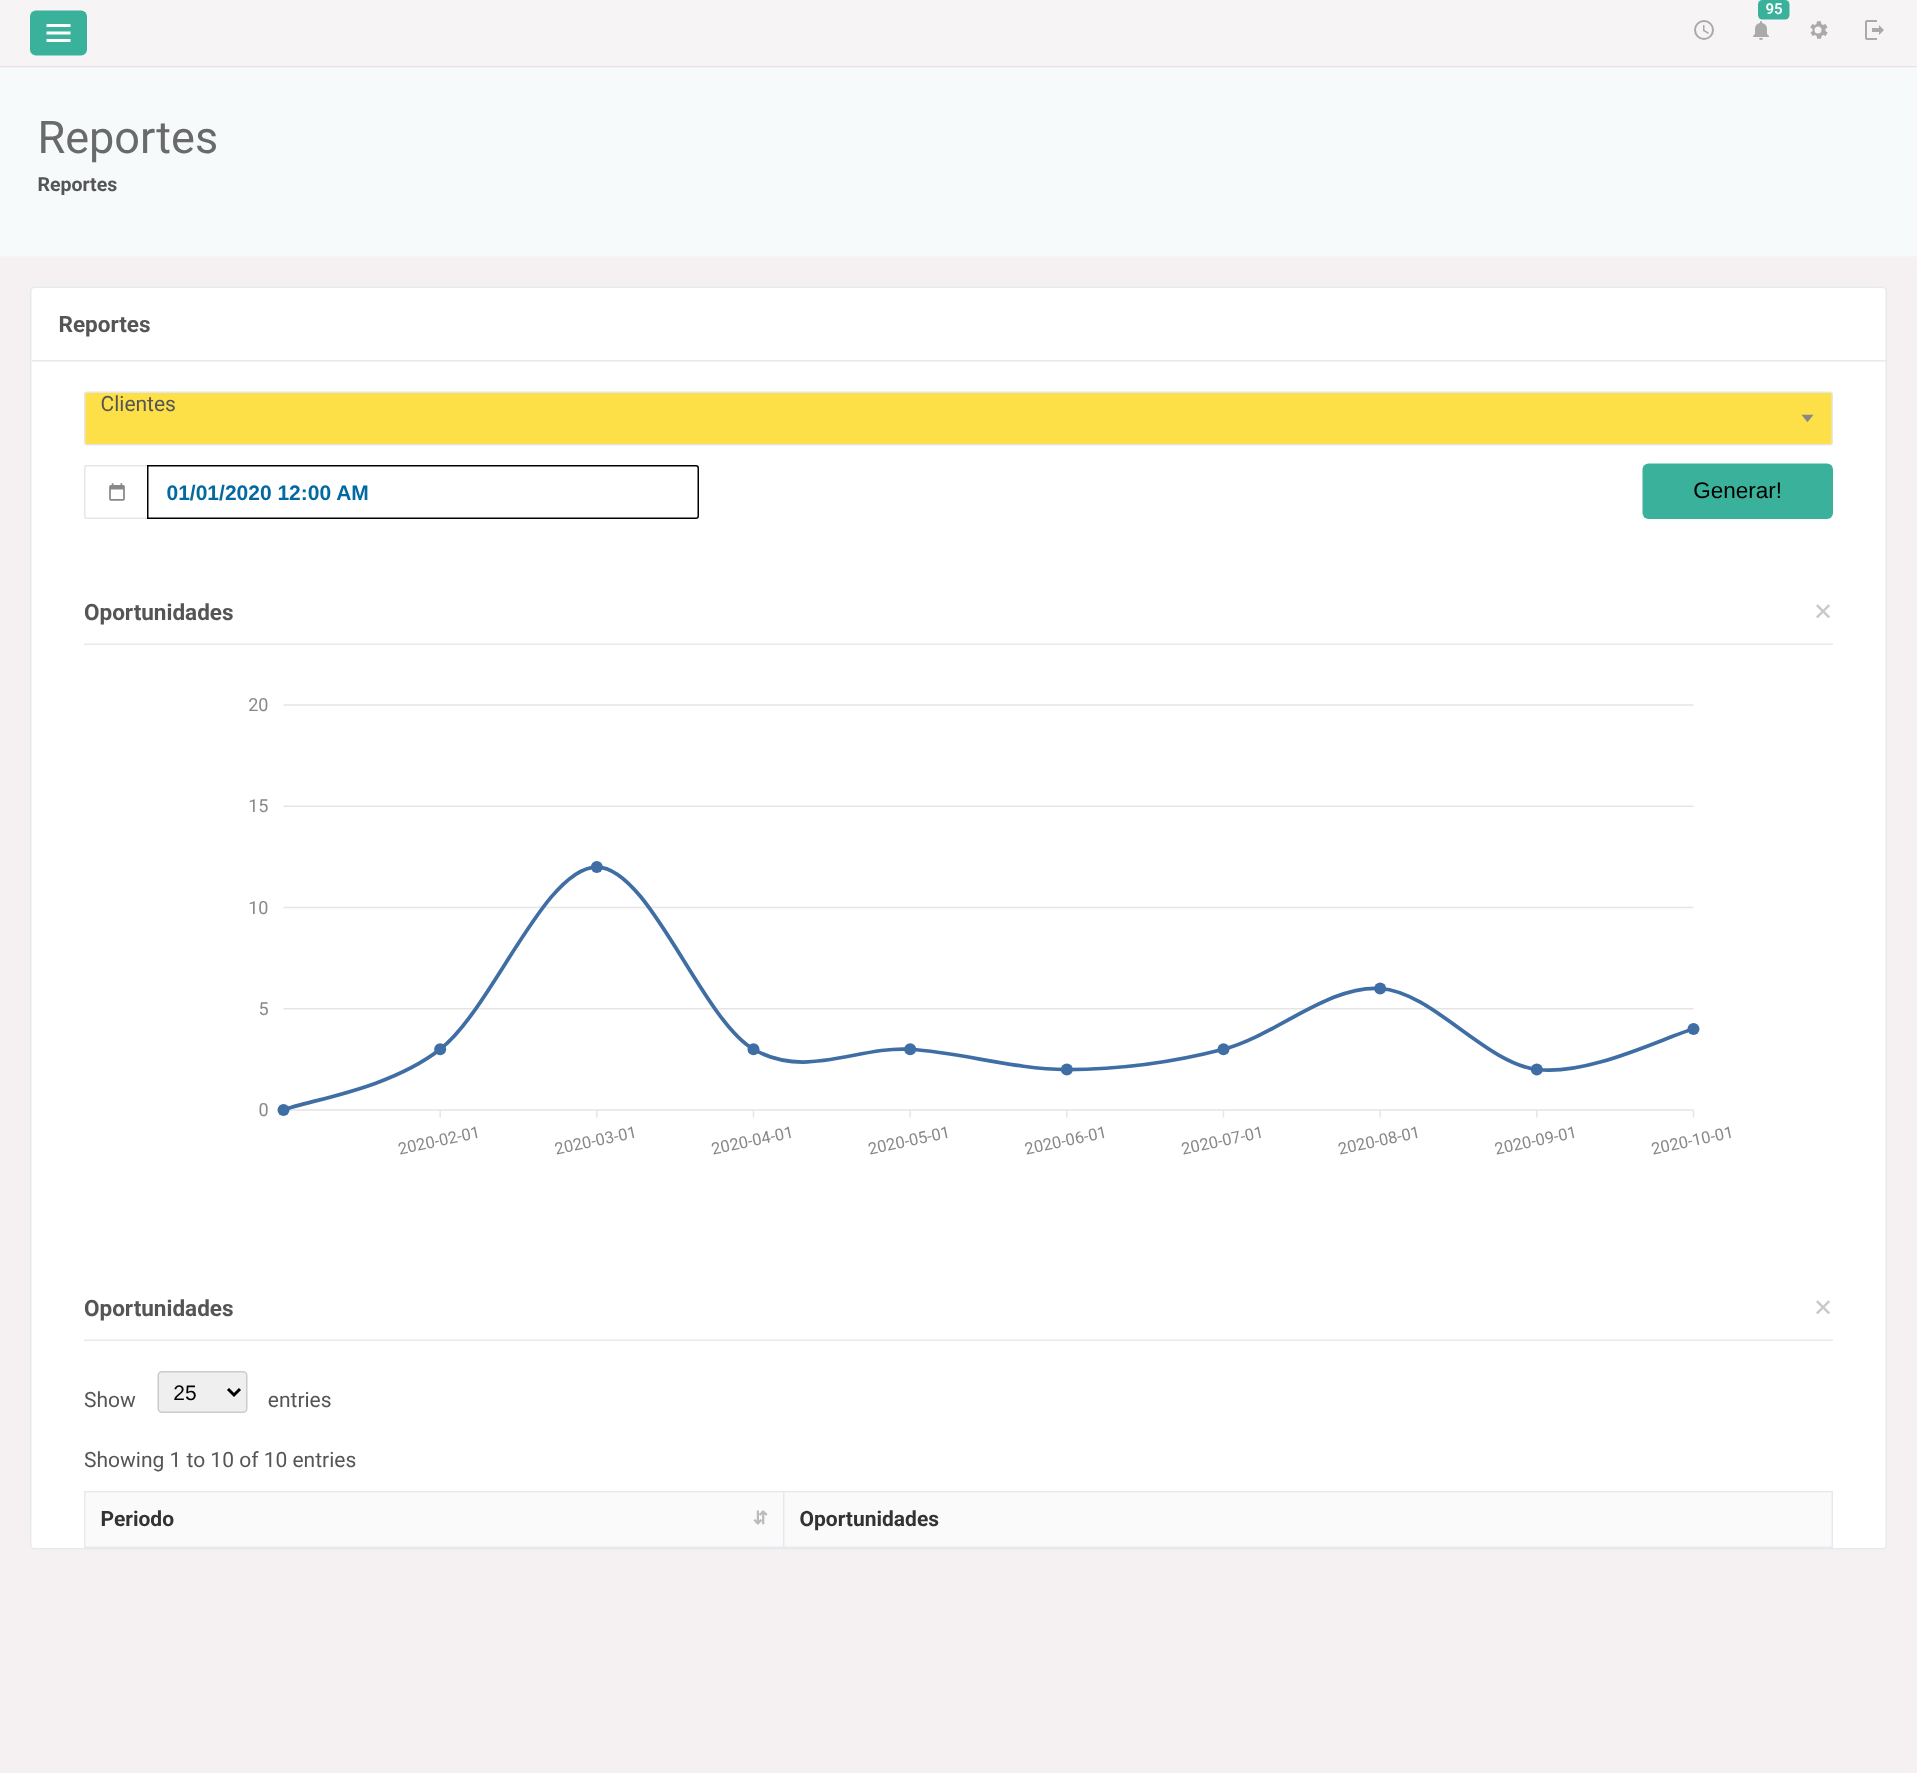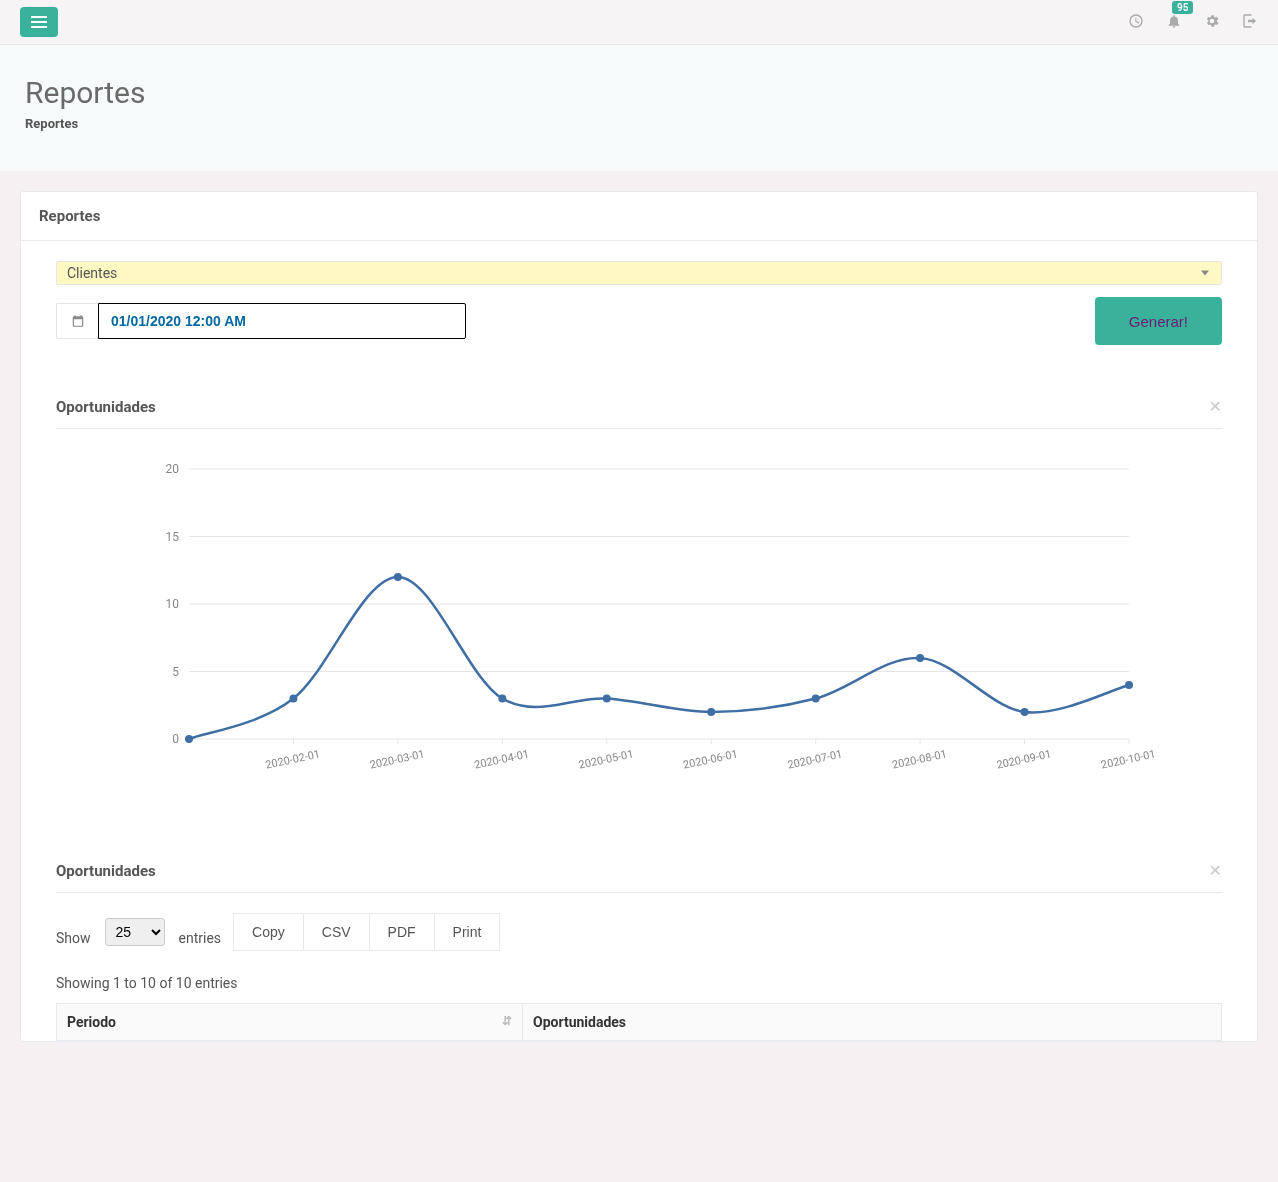--- a/index.html
+++ b/index.html
@@ -54,26 +54,26 @@
 .panel-heading {
   padding: 15px 18px;
   border-bottom: 1px solid #e7eaec;
   display: flex; align-items: center;
 }
 .panel-heading h3 { font-size: 15px; font-weight: 700; color: #555; }
 .panel-body { padding: 20px 35px; }
 .select-box {
   border: 1px solid #e5e6e7;
   border-radius: 2px;
-  height: 24px;
-  display: flex; align-items: center;
+  height: 36px;
+  display: flex; align-items: flex-start;
   padding: 0 10px;
   margin-bottom: 12px;
   color: #555;
-  background: #fef9c3;
+  background: #fde047;
   position: relative;
   cursor: pointer;
 }
 .select-box .arrow {
   position: absolute; right: 12px; top: 50%; transform: translateY(-50%);
   width: 0; height: 0; border-left: 4px solid transparent; border-right: 4px solid transparent; border-top: 5px solid #888;
 }
 .date-row { display: flex; gap: 30px; align-items: center; }
 .date-group { display: flex; flex: 0 0 410px; }
 .date-addon {
@@ -86,23 +86,23 @@
 .date-addon svg { width: 14px; height: 14px; fill: #888; }
 .date-input {
   flex: 1; height: 36px;
   border: 1px solid #000000; border-radius: 0 2px 2px 0;
   padding: 0 12px; font-size: 14px; color: #0369a1;
   outline: none;
   font-weight: bold;
 }
 .gen-btn {
   margin-left: auto;
-  background: #3ab19b; color: #701a75;
+  background: #3ab19b; color: #000000;
   border: none; border-radius: 4px;
-  height: 48px; padding: 0 34px;
+  height: 37px; padding: 0 34px;
   font-size: 15px; cursor: pointer;
 }
 .section-header {
   display: flex; align-items: center;
   padding: 12px 0; margin-top: 20px;
   border-bottom: 1px solid #e7eaec;
   margin-left: 35px; margin-right: 35px;
 }
 .section-header h4 { font-size: 15px; font-weight: 700; color: #555; }
 .section-header .close { margin-left: auto; color: #c9c9c9; font-size: 16px; cursor: pointer; }
@@ -255,26 +255,20 @@
     </div>
     <div style="padding: 10px 35px 0 35px;">
       <div class="table-controls">
         <div class="show-entries">
           <span>Show</span>
           <select>
             <option>25</option>
           </select>
           <span>entries</span>
         </div>
-        <div class="export-btns">
-          <button>Copy</button>
-          <button>CSV</button>
-          <button>PDF</button>
-          <button>Print</button>
-        </div>
       </div>
       <div class="info-text">Showing 1 to 10 of 10 entries</div>
       <table>
         <thead>
           <tr>
             <th style="width:40%">
               <span>Periodo</span>
               <span class="sort">⇵</span>
             </th>
             <th>

